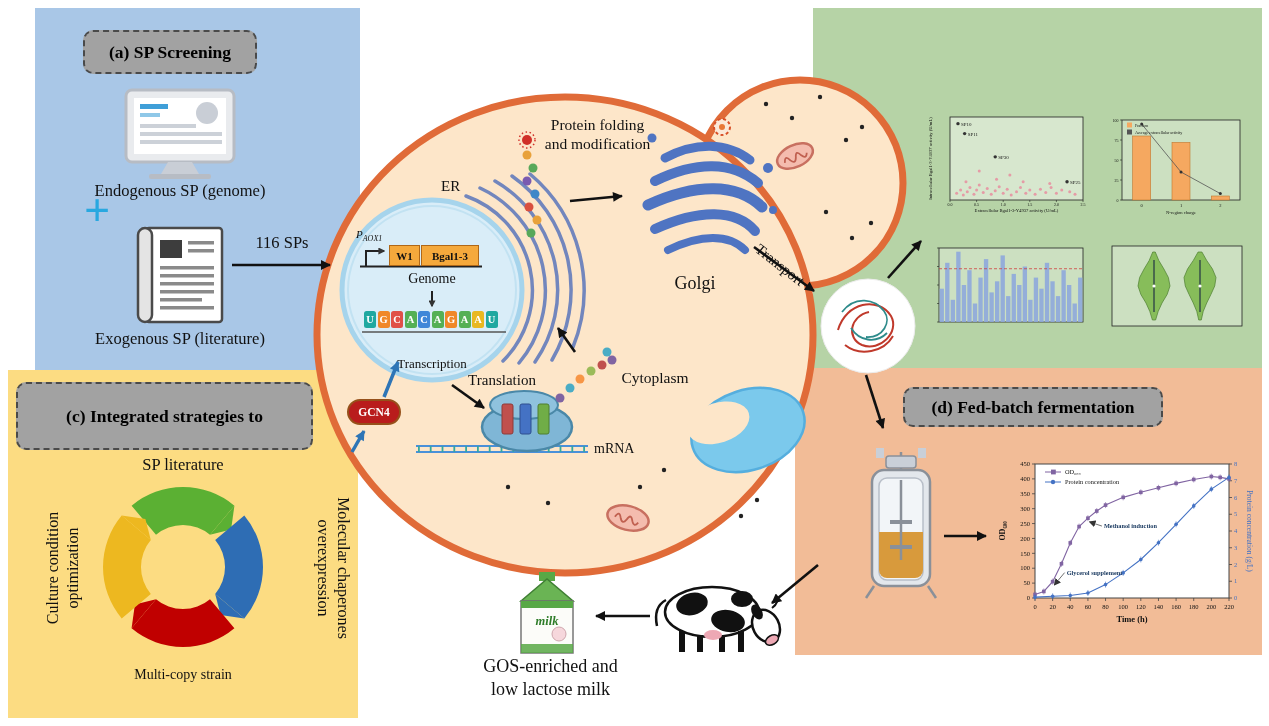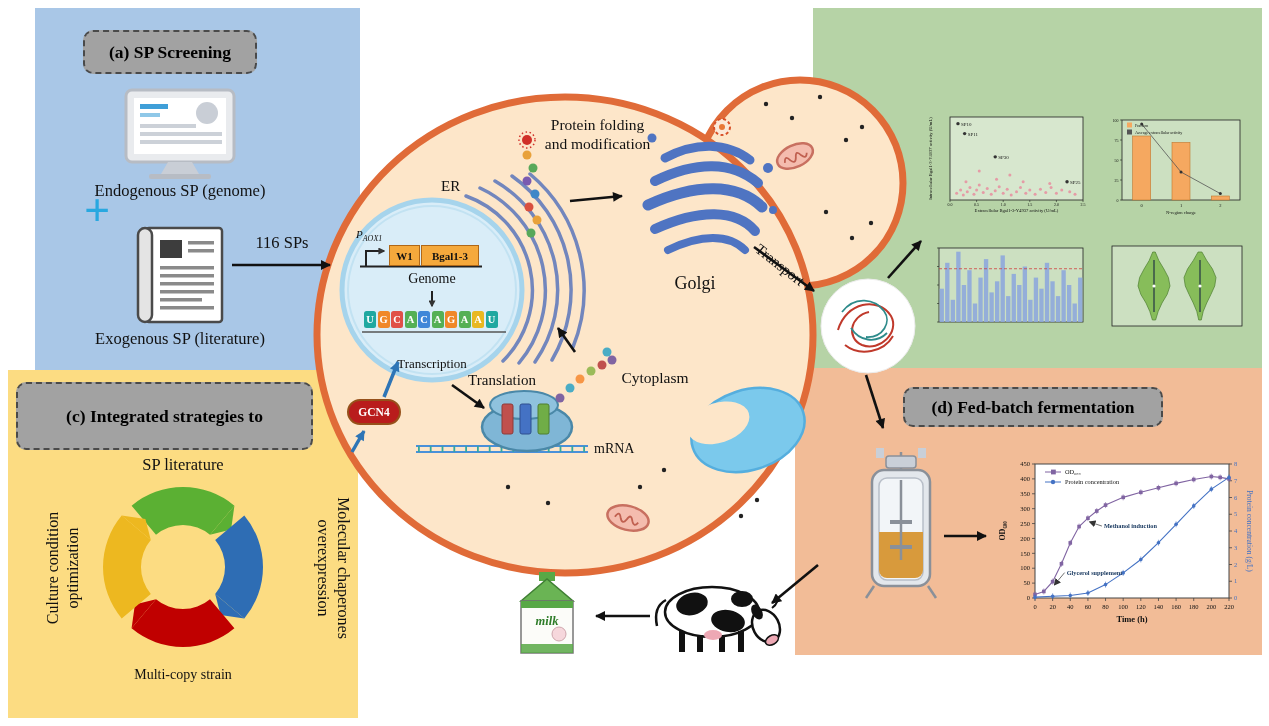--- a/index.html
+++ b/index.html
@@ -620,14 +620,18 @@
       <span class="seq-letter" style="background: rgb(85, 176, 85);">A</span>
       <span class="seq-letter" style="background: rgb(63, 135, 216);">C</span>
       <span class="seq-letter" style="background: rgb(85, 176, 85);">A</span>
       <span class="seq-letter" style="background: rgb(240, 136, 40);">G</span>
       <span class="seq-letter" style="background: rgb(85, 176, 85);">A</span>
       <span class="seq-letter" style="background: rgb(232, 184, 32);">A</span>
       <span class="seq-letter" style="background: rgb(31, 168, 160);">U</span>
     </div>
 
   <div class="lbl" id="lbl-milk">milk</div>
+  <div class="lbl center" id="lbl-caption">
+    <span>GOS-enriched and</span><br>
+    <span>low lactose milk</span>
+  </div>
 
 </div>
 
 </body></html>

